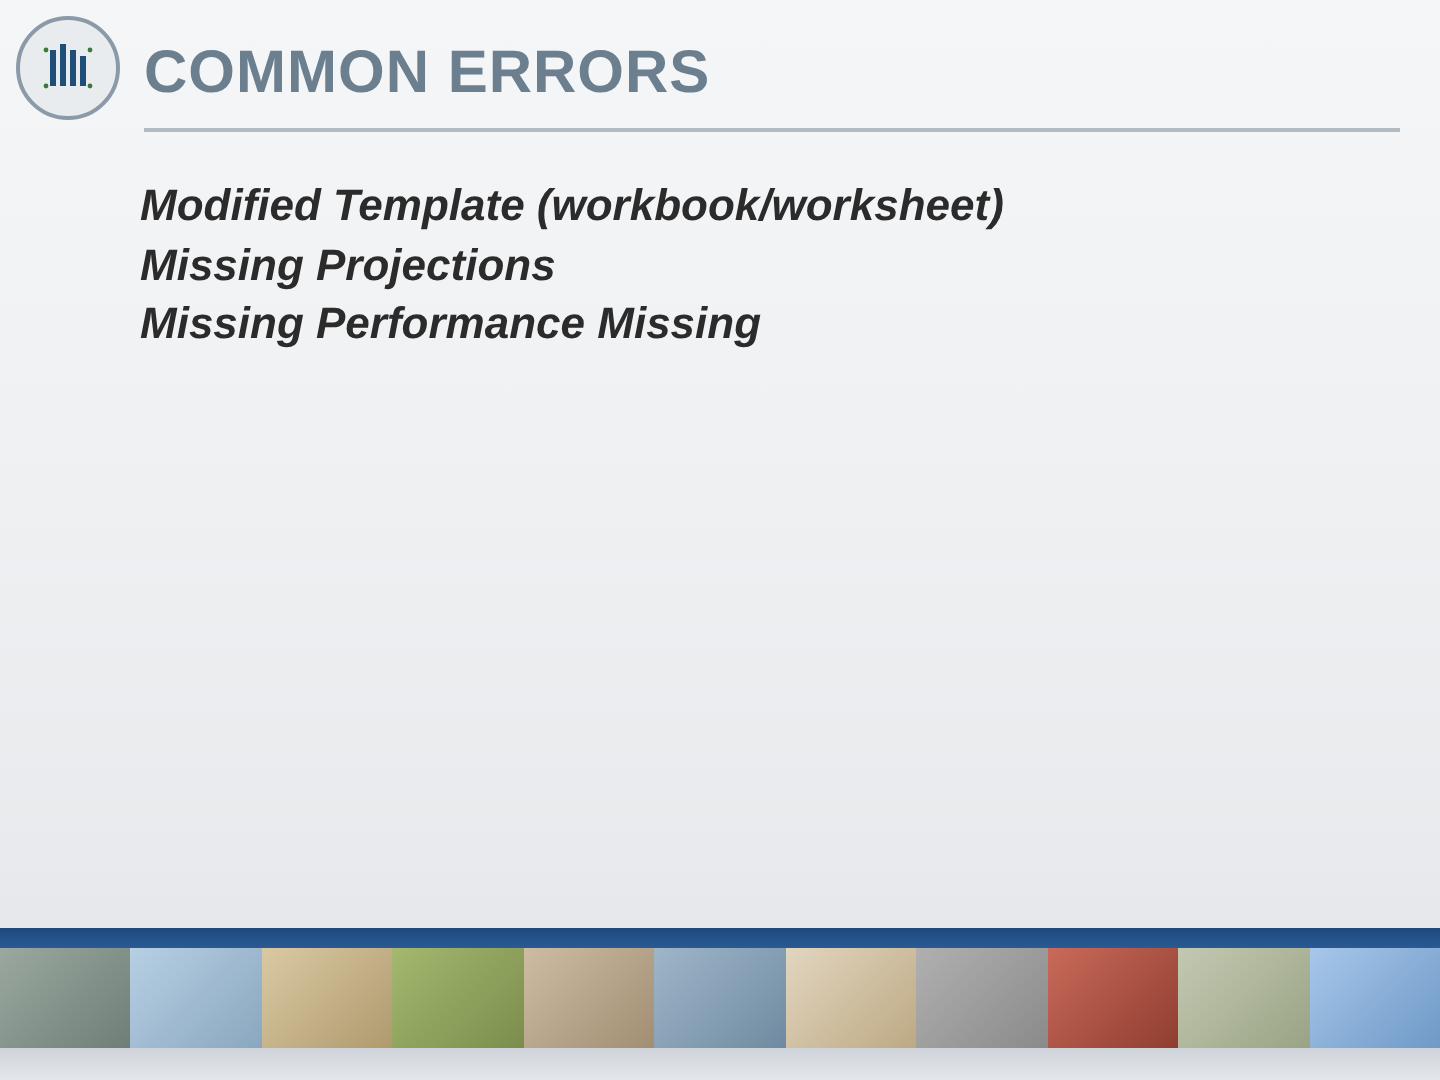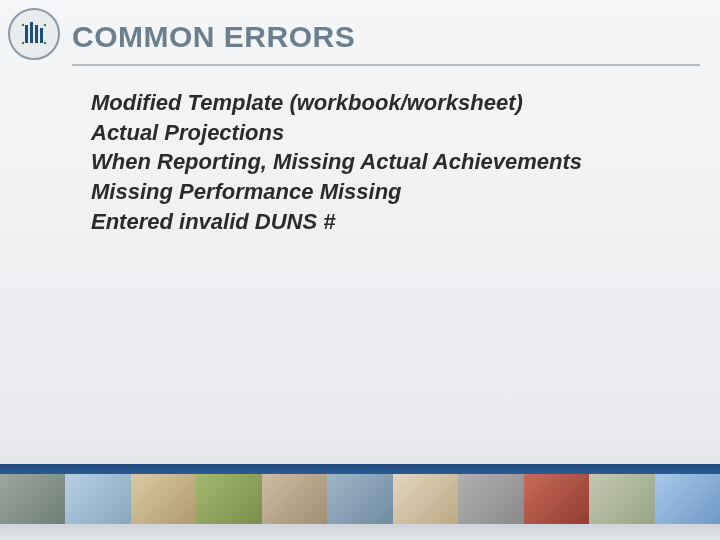--- a/index.html
+++ b/index.html
@@ -41,21 +41,20 @@
     right: 20px;
     height: 2px;
     background: #7b8a98;
     opacity: 0.55;
   }
   .content {
     position: absolute;
     top: 88px;
     left: 70px;
     right: 30px;
-    margin-left: 21px;
   }
   .content .line {
     font-size: 22px;
     line-height: 1.35;
     font-weight: bold;
     font-style: italic;
     color: #2b2b2b;
   }
   .footer {
     position: absolute;
@@ -118,24 +117,22 @@
     <circle cx="4" cy="24" r="1.2" fill="#3a7a3a"></circle>
     <circle cx="26" cy="24" r="1.2" fill="#3a7a3a"></circle>
   </svg>
 </div>
 
 <h1 class="slide-title">COMMON ERRORS</h1>
 <div class="rule"></div>
 
 <div class="content">
   <div class="line">Modified Template (workbook/worksheet)</div>
-  <div class="line">Actual Projections</div>
-  <div class="line">When Reporting, Missing Actual Achievements</div>
+  <div class="line">Missing Projections</div>
   <div class="line">Missing Performance Missing</div>
-  <div class="line">Entered invalid DUNS #</div>
 </div>
 
 <div class="footer">
   <div class="blue-bar"></div>
   <div class="strip">
     <div class="tile t1"></div>
     <div class="tile t2"></div>
     <div class="tile t3"></div>
     <div class="tile t4"></div>
     <div class="tile t5"></div>

